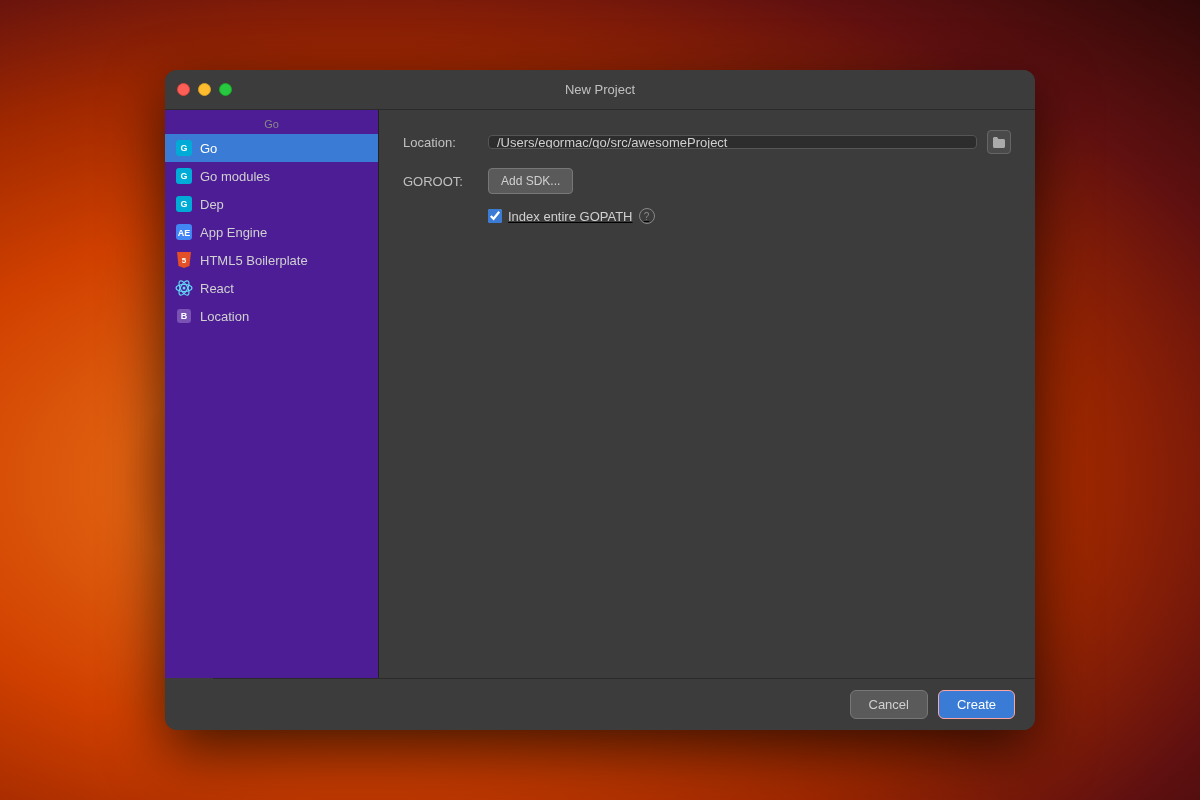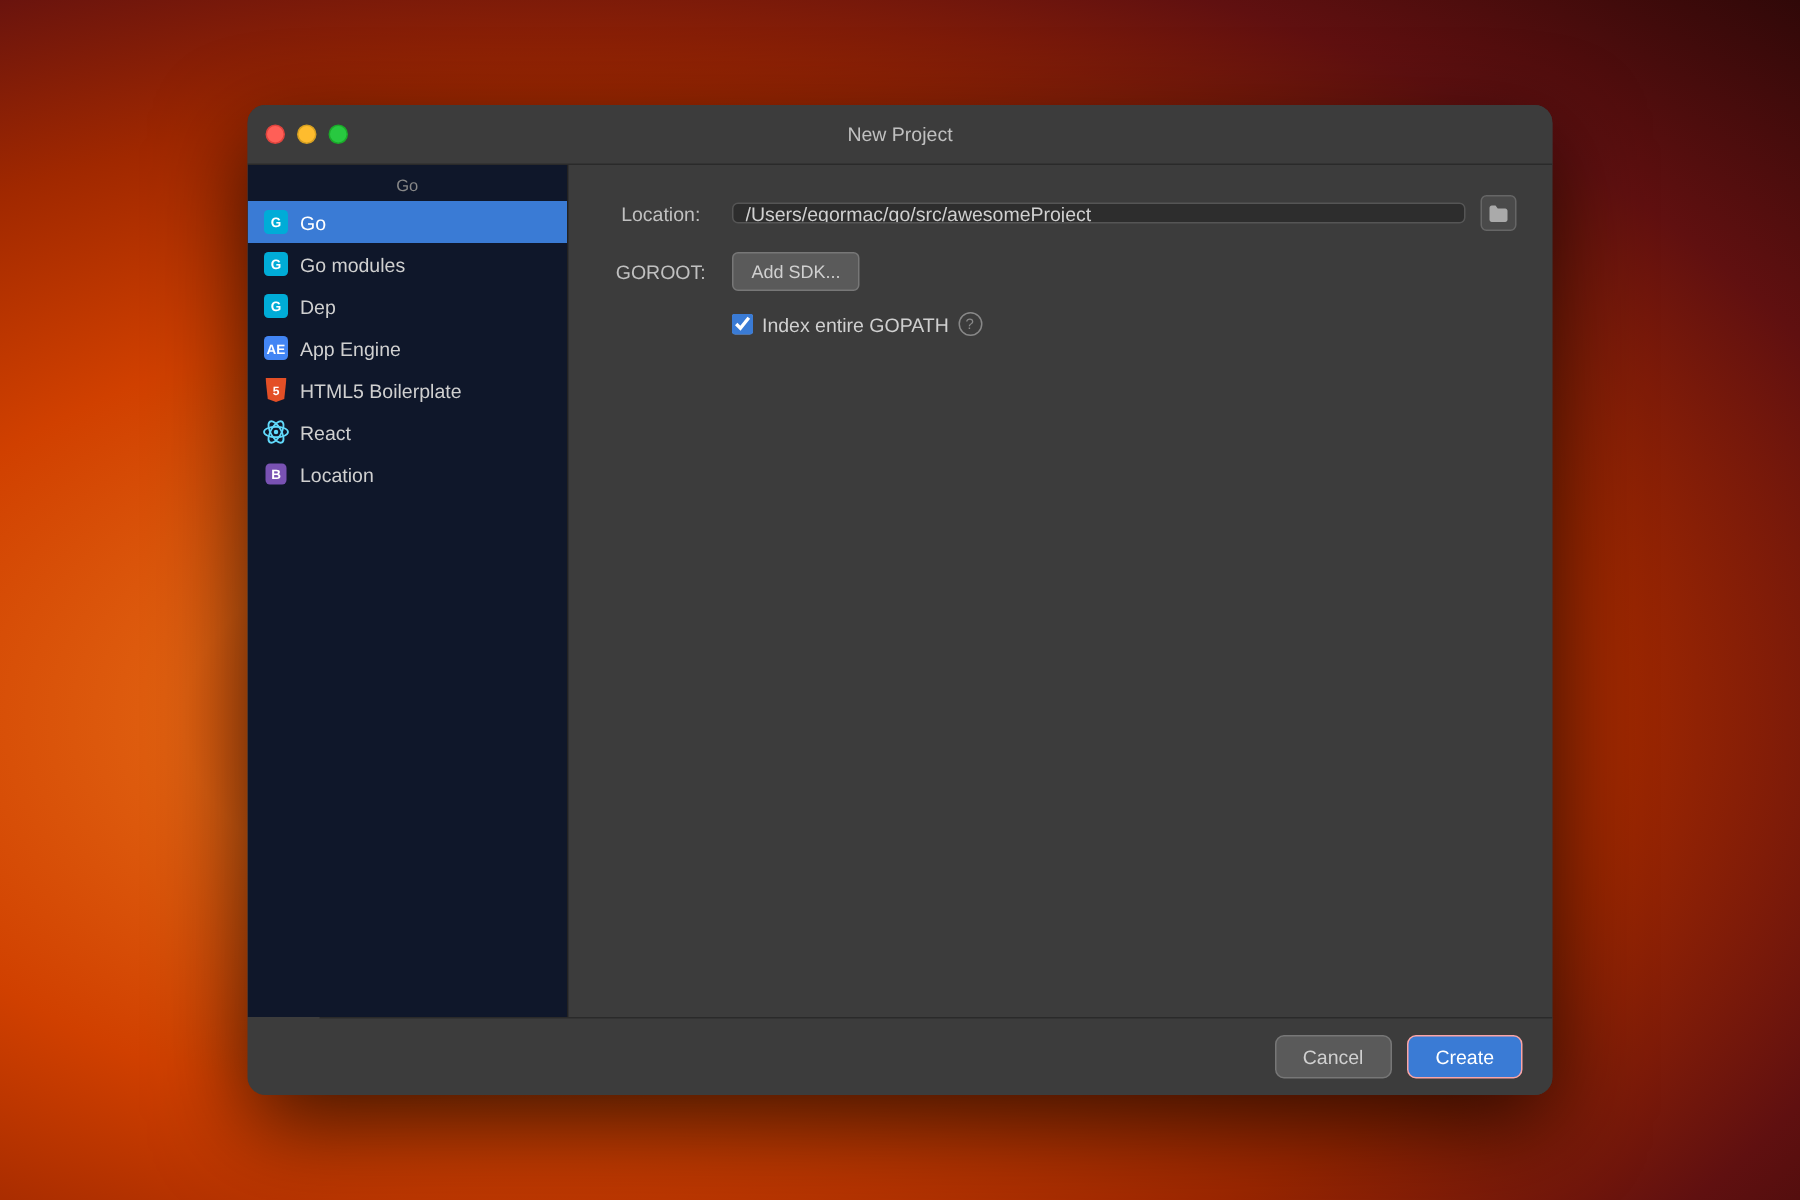--- a/index.html
+++ b/index.html
@@ -63,21 +63,21 @@
     }
 
     .dialog-body {
       display: flex;
       flex: 1;
       overflow: hidden;
     }
 
     .sidebar {
       width: 214px;
-      background: #0f172a;
+      background: #4c1d95;
       border-right: 1px solid #222;
       overflow-y: auto;
       flex-shrink: 0;
     }
 
     .sidebar-section-label {
       color: #888;
       font-size: 11px;
       font-weight: 500;
       padding: 8px 12px 4px 12px;
@@ -121,21 +121,21 @@
     .form-row {
       display: flex;
       align-items: center;
       gap: 10px;
     }
 
     .form-label {
       color: #c0c0c0;
       font-size: 13px;
       width: 75px;
-      text-align: center;
+      text-align: left;
       flex-shrink: 0;
     }
 
     .location-field {
       flex: 1;
       background: #2d2d2d;
       border: 1px solid #555;
       border-radius: 4px;
       color: #d0d0d0;
       font-size: 13px;
@@ -167,20 +167,21 @@
       padding: 3px 12px;
       cursor: pointer;
       height: 26px;
     }
 
     .checkbox-row {
       display: flex;
       align-items: center;
       gap: 6px;
       padding-left: 85px;
+      text-decoration: underline;
     }
 
     .checkbox-row input[type="checkbox"] {
       width: 14px;
       height: 14px;
       cursor: pointer;
       accent-color: #3a7bd5;
     }
 
     .checkbox-label {

